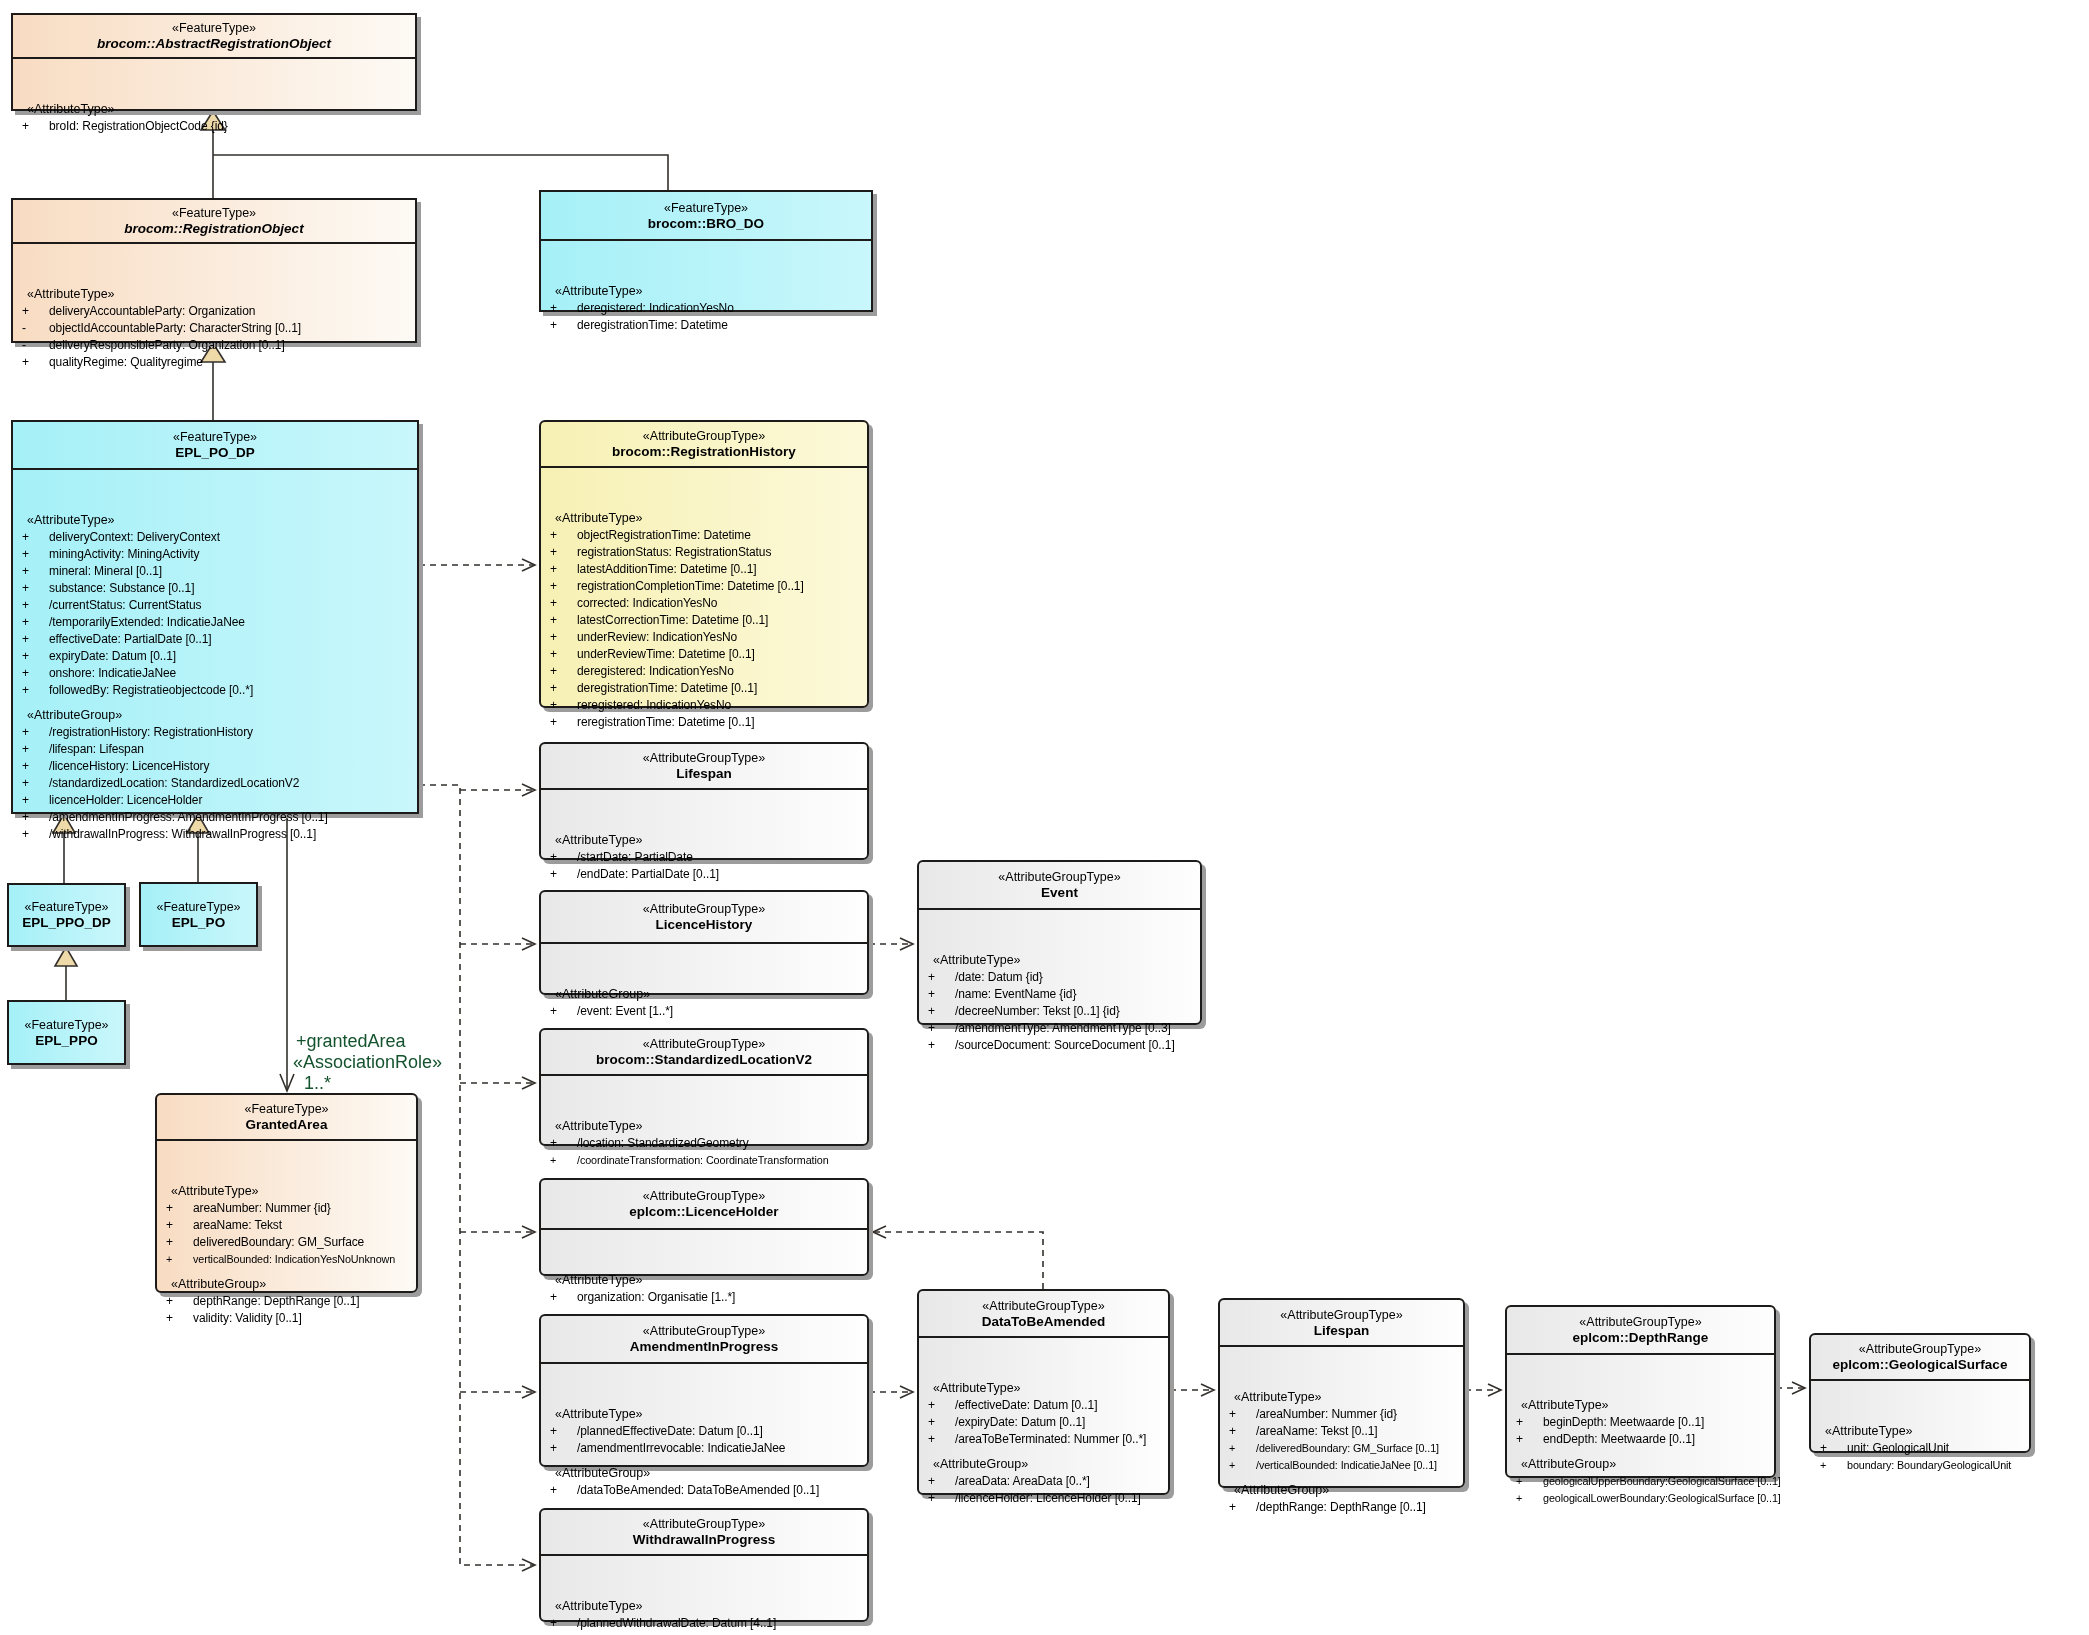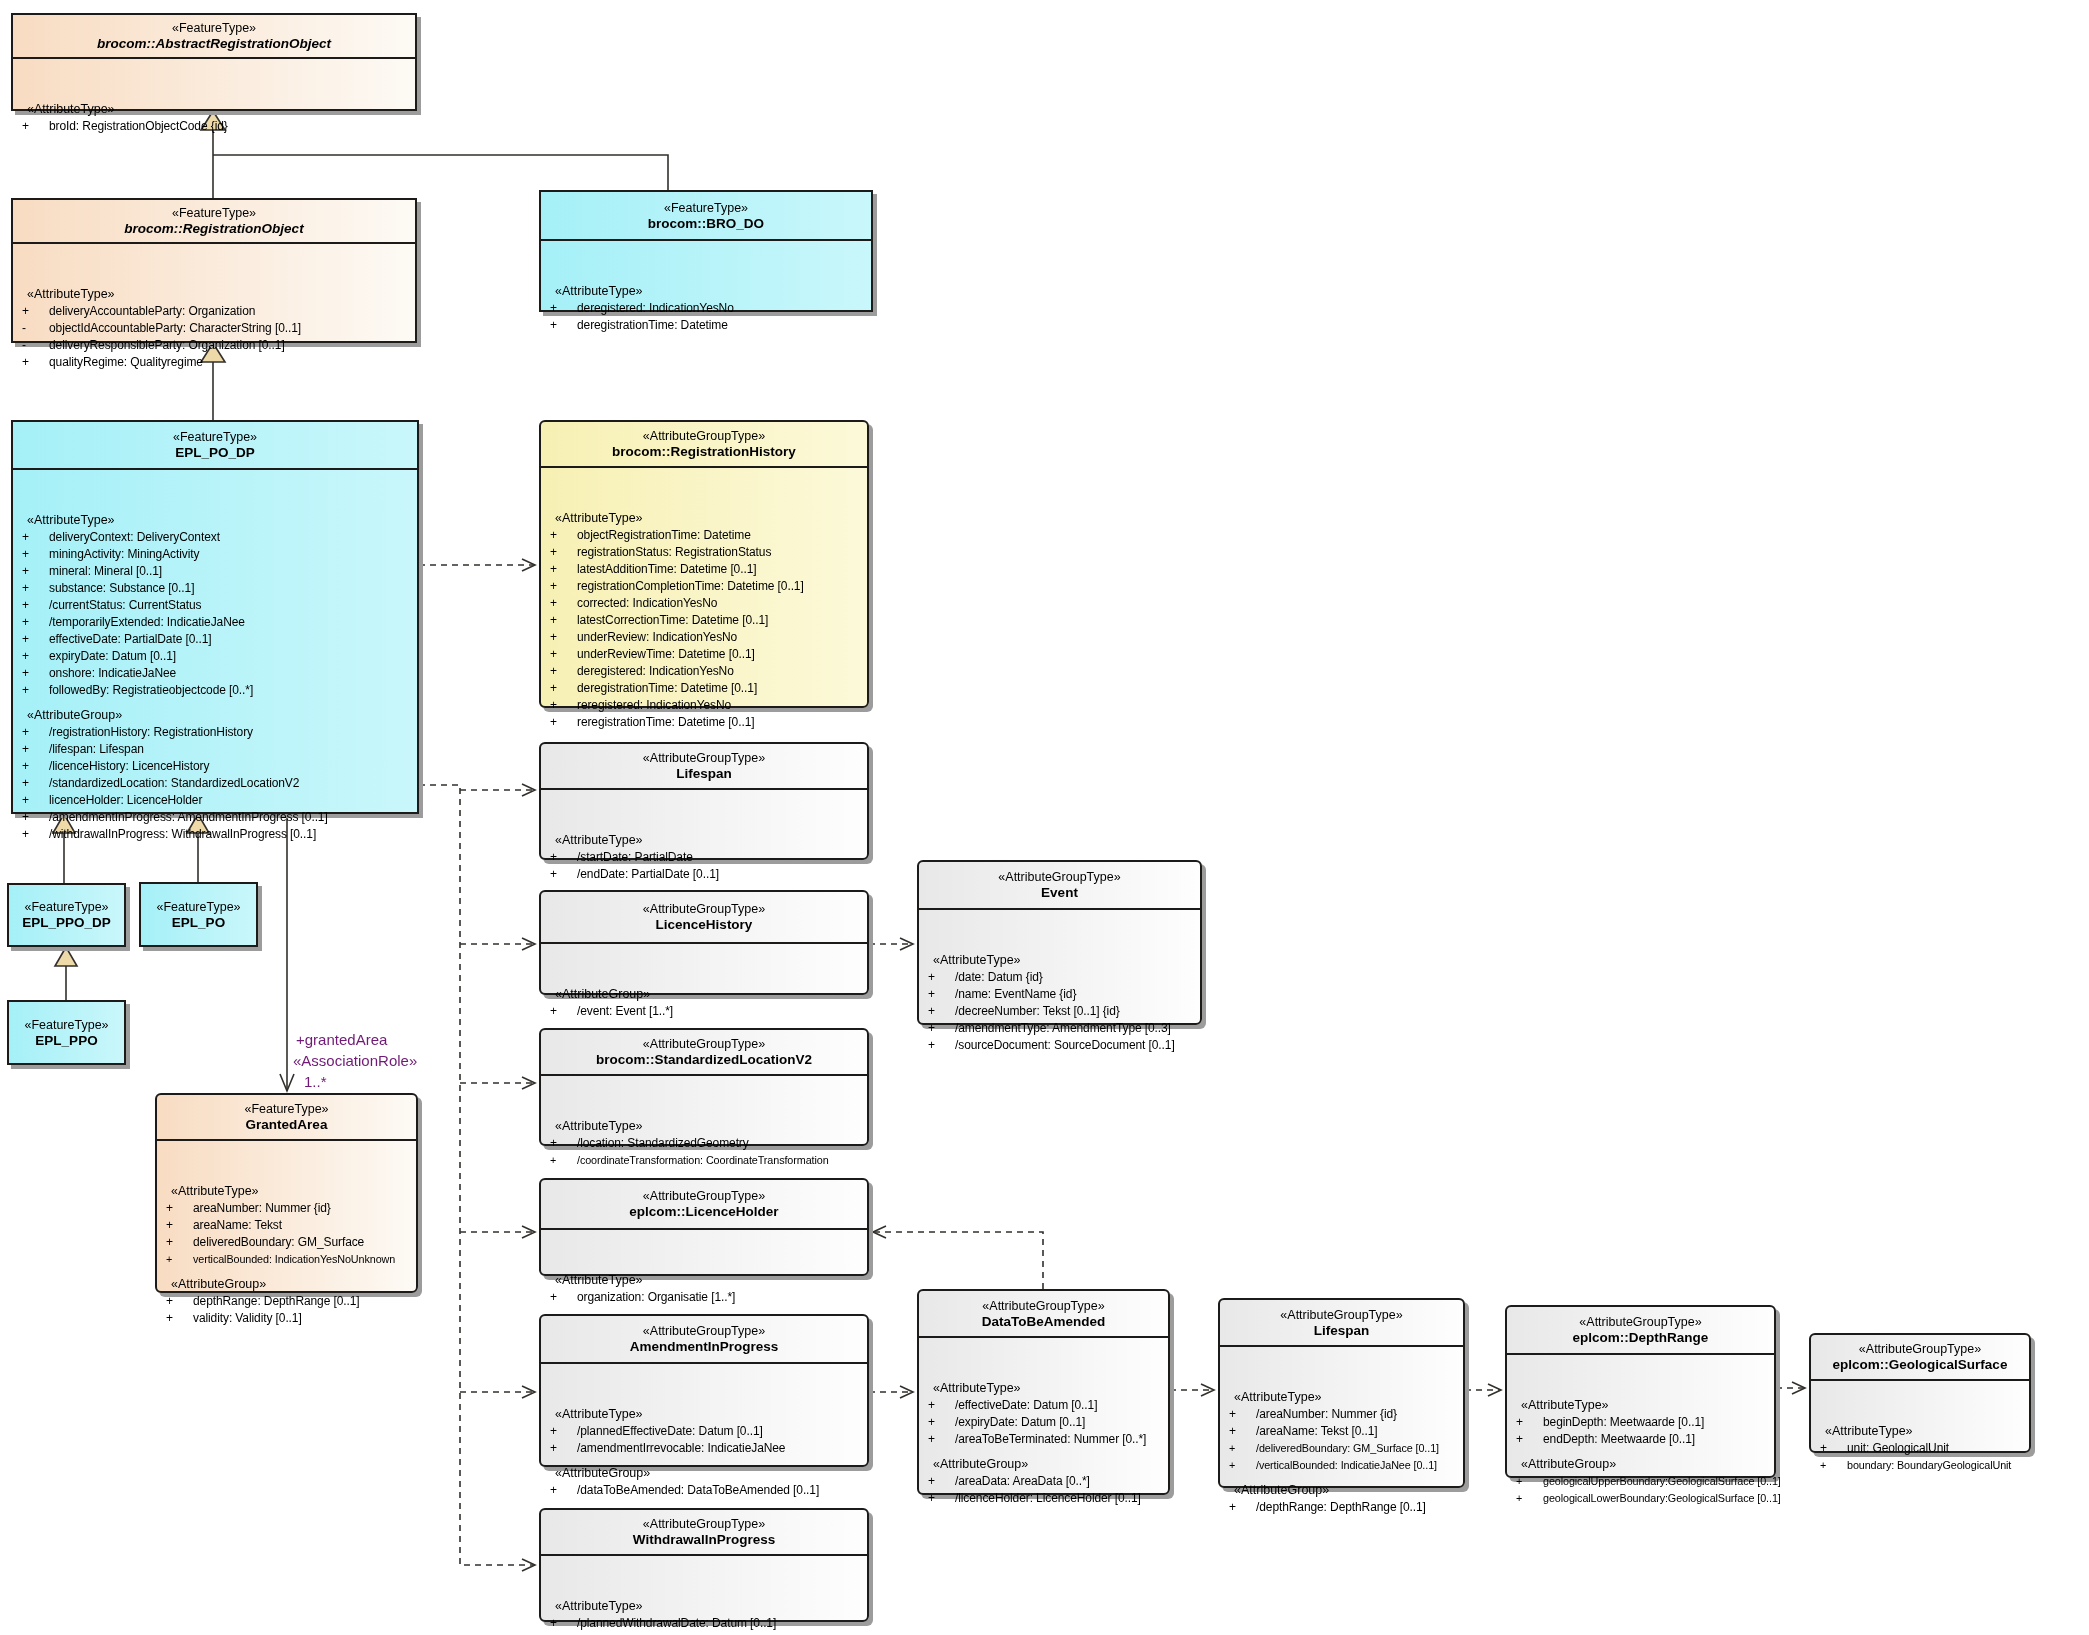--- a/index.html
+++ b/index.html
@@ -13,21 +13,21 @@
   .uml-class.no-body .uml-head{border-bottom:none;flex:1;}
   .stereo{font-size:12.5px;color:#000;}
   .cname{font-size:13.5px;font-weight:bold;color:#000;}
   .uml-class.abstract .cname{font-style:italic;}
   .uml-body{padding:3px 0 4px 0;margin-top:36px;}
   .sec-head{font-size:12.5px;color:#000;padding:4px 0 2px 14px;white-space:nowrap;}
   .sec-head.later{padding-top:9px;}
   .attr-row{position:relative;font-size:12px;line-height:17px;color:#000;white-space:nowrap;padding-left:36px;letter-spacing:-0.1px;}
   .attr-row .vis{position:absolute;left:9px;}
   .attr-row.small{font-size:10.8px;}
-  .free-label{position:absolute;font-size:15px;color:#701a75;white-space:nowrap;z-index:2;}
+  .free-label{position:absolute;font-size:18px;color:#14532d;white-space:nowrap;z-index:2;}
 </style>
 </head>
 <body>
 
 <div id="diagram-canvas">
     <svg id="connector-layer" width="2089" height="1635">
       <g>
         <polyline points="213,198 213,130" fill="none" stroke="#33302c" stroke-width="1.6"></polyline>
         <polygon points="213,111 201,130 225,130" fill="#eed9a9" stroke="#33302c" stroke-width="1.6"></polygon>
       </g>
@@ -258,21 +258,21 @@
         <div class="attr-row"><div class="vis">+</div><span>/dataToBeAmended: DataToBeAmended [0..1]</span></div>
       </div>
     </div>
     <div class="uml-class rounded" style="left: 539px; top: 1508px; width: 330px; height: 114px; background: linear-gradient(90deg, rgb(232, 232, 232), rgb(254, 254, 254)); border-color: rgb(29, 27, 25); box-shadow: rgb(156, 156, 156) 4px 4px 0px;">
       <div class="uml-head" style="height: 46px; border-color: rgb(29, 27, 25);">
         <div class="stereo">«AttributeGroupType»</div>
         <div class="cname">WithdrawalInProgress</div>
       </div>
       <div class="uml-body">
         <div class="sec-head">«AttributeType»</div>
-        <div class="attr-row"><div class="vis">+</div><span>/plannedWithdrawalDate: Datum [0..1]</span></div>
+        <div class="attr-row"><div class="vis">+</div><span>/plannedWithdrawalDate: Datum [4..1]</span></div>
         <div class="attr-row"><div class="vis">+</div><span>/withdrawalIrrevocable: IndicatieJaNee</span></div>
       </div>
     </div>
     <div class="uml-class rounded" style="left: 917px; top: 1289px; width: 253px; height: 206px; background: linear-gradient(90deg, rgb(232, 232, 232), rgb(254, 254, 254)); border-color: rgb(29, 27, 25); box-shadow: rgb(156, 156, 156) 4px 4px 0px;">
       <div class="uml-head" style="height: 47px; border-color: rgb(29, 27, 25);">
         <div class="stereo">«AttributeGroupType»</div>
         <div class="cname">DataToBeAmended</div>
       </div>
       <div class="uml-body">
         <div class="sec-head">«AttributeType»</div>

